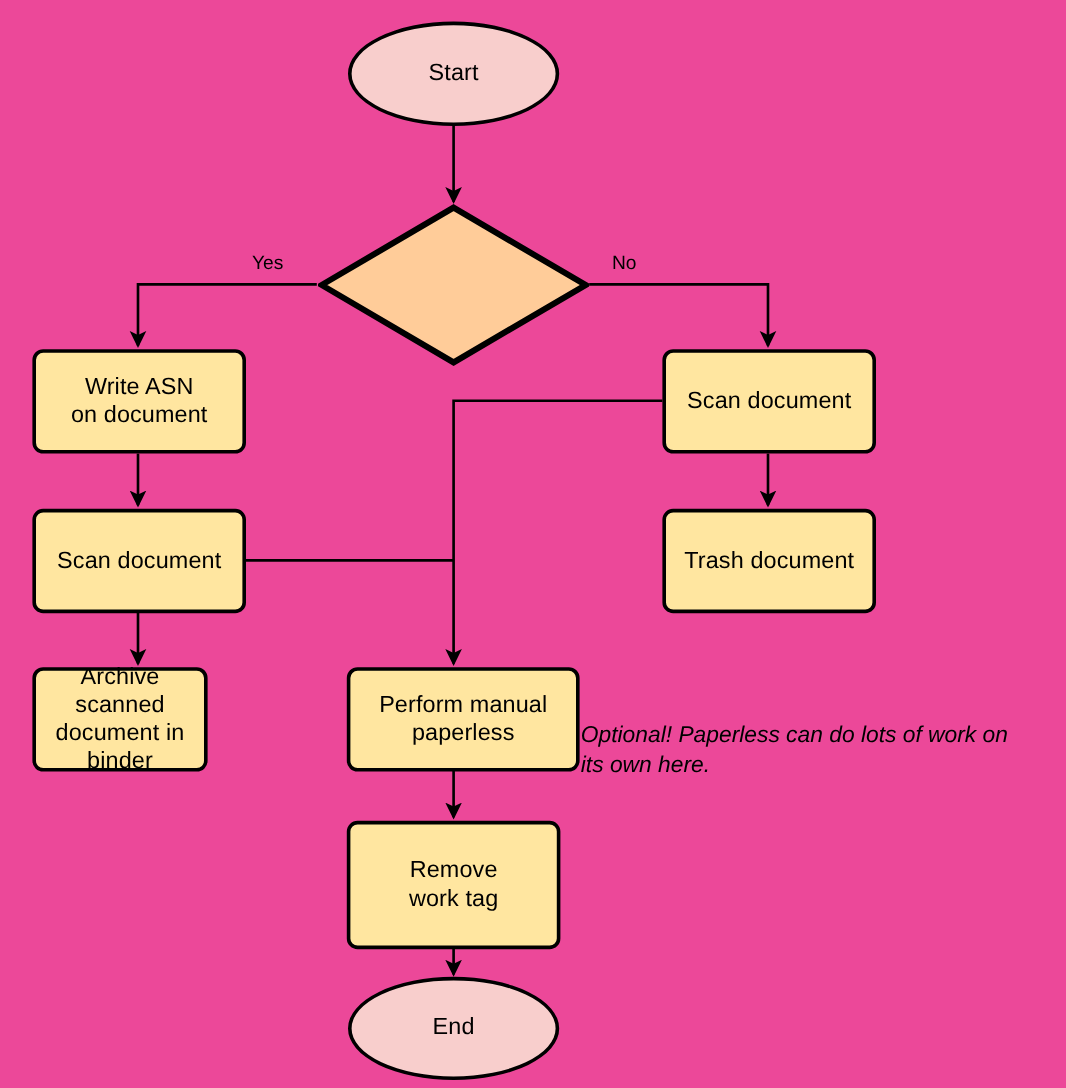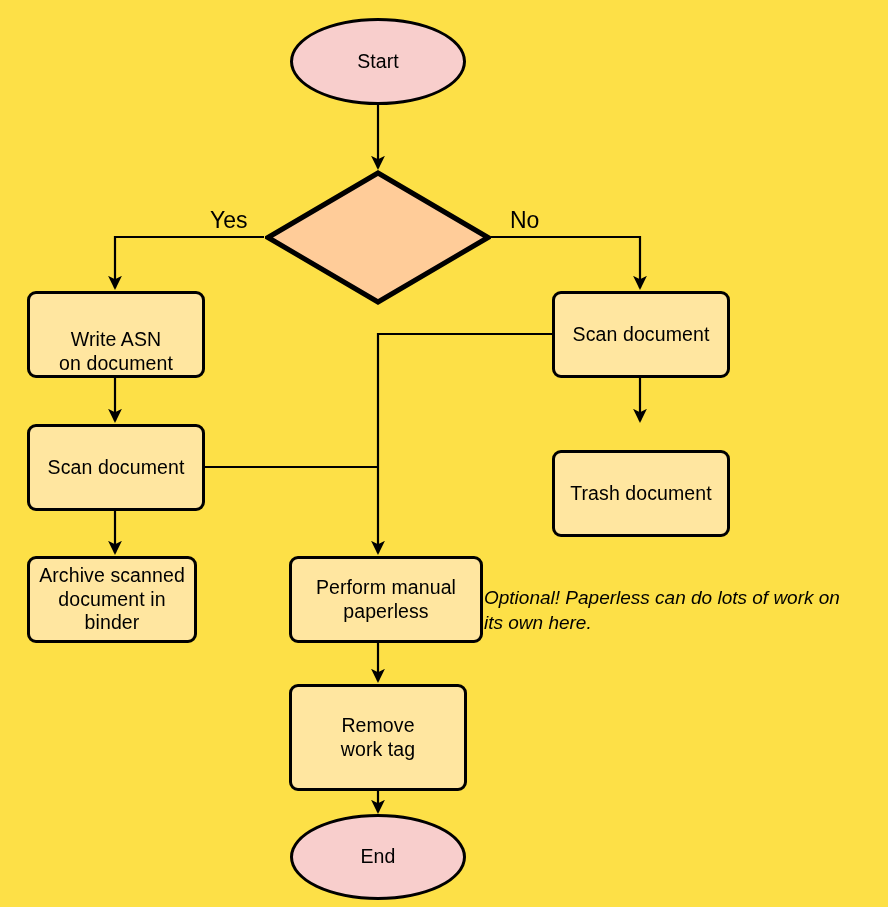--- a/index.html
+++ b/index.html
@@ -10,21 +10,21 @@
   body {
     width: 888px;
     height: 907px;
     font-family: "Liberation Sans", sans-serif;
     overflow: hidden;
   }
   #canvas {
     position: relative;
     width: 888px;
     height: 907px;
-    background: #fde047;
+    background: #ec4899;
   }
   svg#wires {
     position: absolute;
     left: 0;
     top: 0;
     width: 888px;
     height: 907px;
     overflow: visible;
   }
   .node {
@@ -62,21 +62,21 @@
   }
   .node-dec .dec-label {
     position: relative;
     z-index: 2;
     width: 100%;
     padding: 0 14px;
     box-sizing: border-box;
   }
   .edge-label {
     position: absolute;
-    font-size: 23px;
+    font-size: 16px;
     line-height: 22px;
     color: #000000;
     white-space: nowrap;
     z-index: 4;
   }
   .note {
     position: absolute;
     font-style: italic;
     font-size: 19px;
     line-height: 25px;
@@ -131,44 +131,44 @@
 
   <div class="node node-dec" style="left:265px; top:170px; width:226px; height:135px;">
     <svg class="dec-shape" viewBox="0 0 226 135" preserveAspectRatio="none">
       <polygon points="113,3 223,67.5 113,132 3,67.5" fill="#ffcc99" stroke="#000000" stroke-width="5" stroke-linejoin="miter"></polygon>
     </svg>
   </div>
 
   <div class="edge-label" style="left:210px; top:209px;">Yes</div>
   <div class="edge-label" style="left:510px; top:209px;">No</div>
 
-  <div class="node node-proc" style="left:27px; top:291px; width:178px; height:87px;align-items:flex-end;">
+  <div class="node node-proc" style="left:27px; top:291px; width:178px; height:87px;">
     <div>
       <div>Write ASN</div>
       <div>on document</div>
     </div>
   </div>
 
   <div class="node node-proc" style="left:27px; top:424px; width:178px; height:87px;">
     <span>Scan document</span>
   </div>
 
-  <div class="node node-proc" style="left:27px; top:556px; width:170px; height:87px;">
+  <div class="node node-proc" style="left:27px; top:556px; width:146px; height:87px;">
     <div>
       <div>Archive scanned</div>
       <div>document in</div>
       <div>binder</div>
     </div>
   </div>
 
   <div class="node node-proc" style="left:552px; top:291px; width:178px; height:87px;">
     <span>Scan document</span>
   </div>
 
-  <div class="node node-proc" style="left:552px; top:424px; width:178px; height:87px;margin-top:26px;">
+  <div class="node node-proc" style="left:552px; top:424px; width:178px; height:87px;">
     <span>Trash document</span>
   </div>
 
   <div class="node node-proc" style="left:289px; top:556px; width:194px; height:87px;">
     <div>
       <div>Perform manual</div>
       <div>paperless</div>
     </div>
   </div>
 
@@ -176,18 +176,18 @@
     <div>
       <div>Remove</div>
       <div>work tag</div>
     </div>
   </div>
 
   <div class="node node-term" style="left:290px; top:814px; width:176px; height:86px;">
     <span>End</span>
   </div>
 
-  <div class="note" style="left:484px; top:585px; width:400px;">
+  <div class="note" style="left:484px; top:600px; width:400px;">
     <div>Optional! Paperless can do lots of work on</div>
     <div>its own here.</div>
   </div>
 
 </div>
 
 </body></html>

